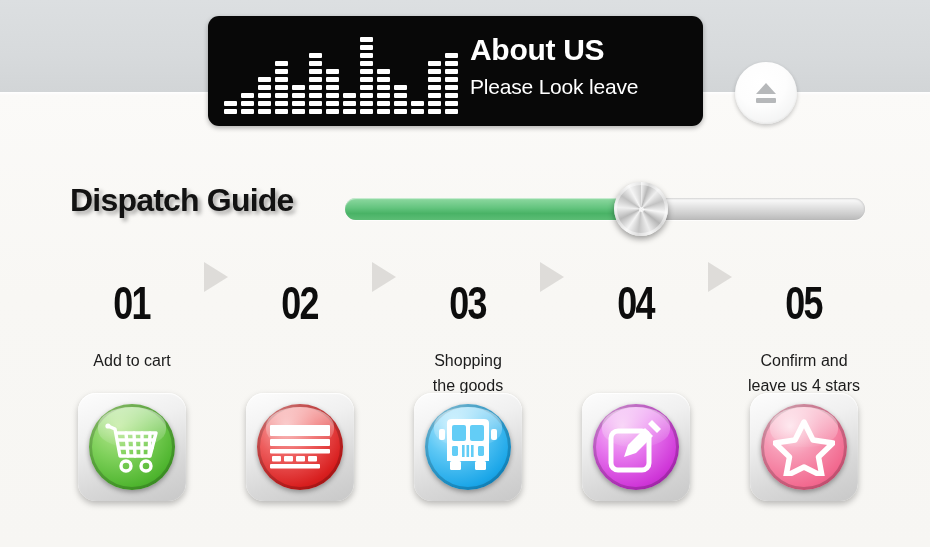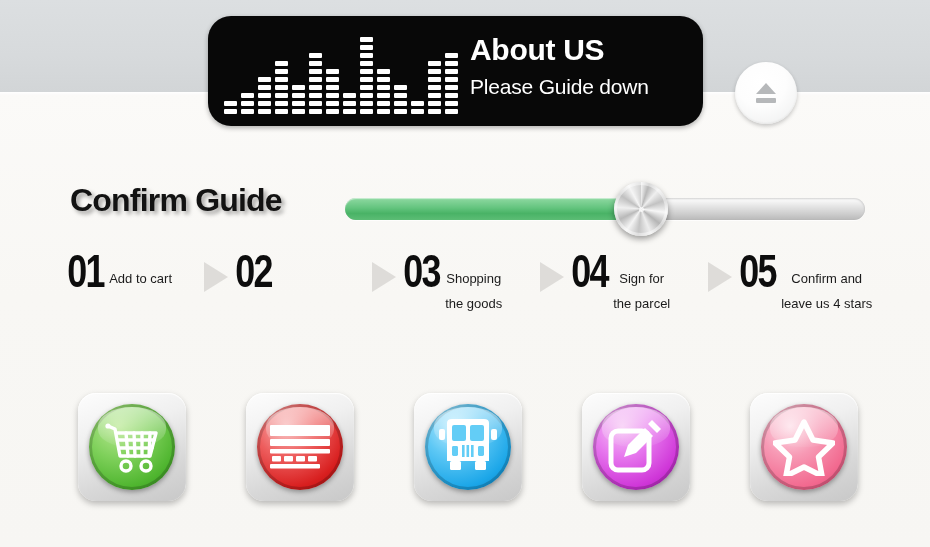--- a/index.html
+++ b/index.html
@@ -38,21 +38,21 @@
     left: 0; top: 92px;
     width: 930px; height: 455px;
     background: linear-gradient(180deg, #fbfaf8 0%, #f8f7f4 45%, #f7f6f3 100%);
   }
   
   .banner {
     position: absolute;
     left: 208px; top: 16px;
     width: 495px; height: 110px;
     background: #080808;
-    border-radius: 23px;
+    border-radius: 11px;
     box-shadow: 0 2px 5px rgba(0,0,0,0.30);
     overflow: hidden;
   }
   .eq {
     position: absolute;
     left: 16px; bottom: 12px;
     height: 76px;
     display: flex;
     align-items: flex-end;
     gap: 4px;
@@ -178,34 +178,36 @@
   .steps {
     position: absolute;
     left: 62px; top: 246px;
     width: 812px;
     display: flex;
     align-items: flex-start;
   }
   .step {
     width: 140px;
     display: flex;
-    align-items: flex-start;
+    flex-direction: column;
+    align-items: center;
+    margin-top: 32px;
   }
   .step-num {
     font-size: 46px;
     font-weight: bold;
     color: #0d0d0d;
     line-height: 50px;
     letter-spacing: -2px;
     transform: scaleX(0.78);
     font-family: "Liberation Sans Narrow", "Liberation Sans", sans-serif;
   }
   .step-label {
     margin-top: 20px;
-    font-size: 13px;
+    font-size: 16px;
     color: #1b1b1b;
     line-height: 25px;
     text-align: center;
     white-space: pre-line;
   }
   .step-arrow {
     width: 28px;
     margin-top: 16px;
     display: flex;
     justify-content: center;
@@ -378,30 +380,30 @@
           <div class="eq-seg"></div>
           <div class="eq-seg"></div>
           <div class="eq-seg"></div>
           <div class="eq-seg"></div>
           <div class="eq-seg"></div>
           <div class="eq-seg"></div>
         </div>
       </div>
     <div class="banner-text">
       <div class="banner-title">About US</div>
-      <div class="banner-sub">Please Guide down</div>
+      <div class="banner-sub">Please Look leave</div>
     </div>
   </div>
 
   <div class="eject-btn">
     <div class="eject-tri"></div>
     <div class="eject-bar"></div>
   </div>
 
-  <div class="guide-title">Confirm Guide</div>
+  <div class="guide-title">Dispatch Guide</div>
 
   <div class="slider">
     <div class="slider-track"></div>
     <div class="slider-fill" id="slider-fill" style="width: 57%;"></div>
     <div class="slider-knob" id="slider-knob" style="left: 57%;"></div>
   </div>
 
   <div class="steps" id="steps-row">
       <div class="step">
         <div class="step-num">01</div>
@@ -419,22 +421,20 @@
       <div class="step">
         <div class="step-num">03</div>
         <div class="step-label">Shopping
 the goods</div>
       </div>
       <div class="step-arrow">
         <div class="arrow-tri"></div>
       </div>
       <div class="step">
         <div class="step-num">04</div>
-        <div class="step-label">Sign for
-the parcel</div>
       </div>
       <div class="step-arrow">
         <div class="arrow-tri"></div>
       </div>
       <div class="step">
         <div class="step-num">05</div>
         <div class="step-label">Confirm and
 leave us 4 stars</div>
       </div>
     </div>

